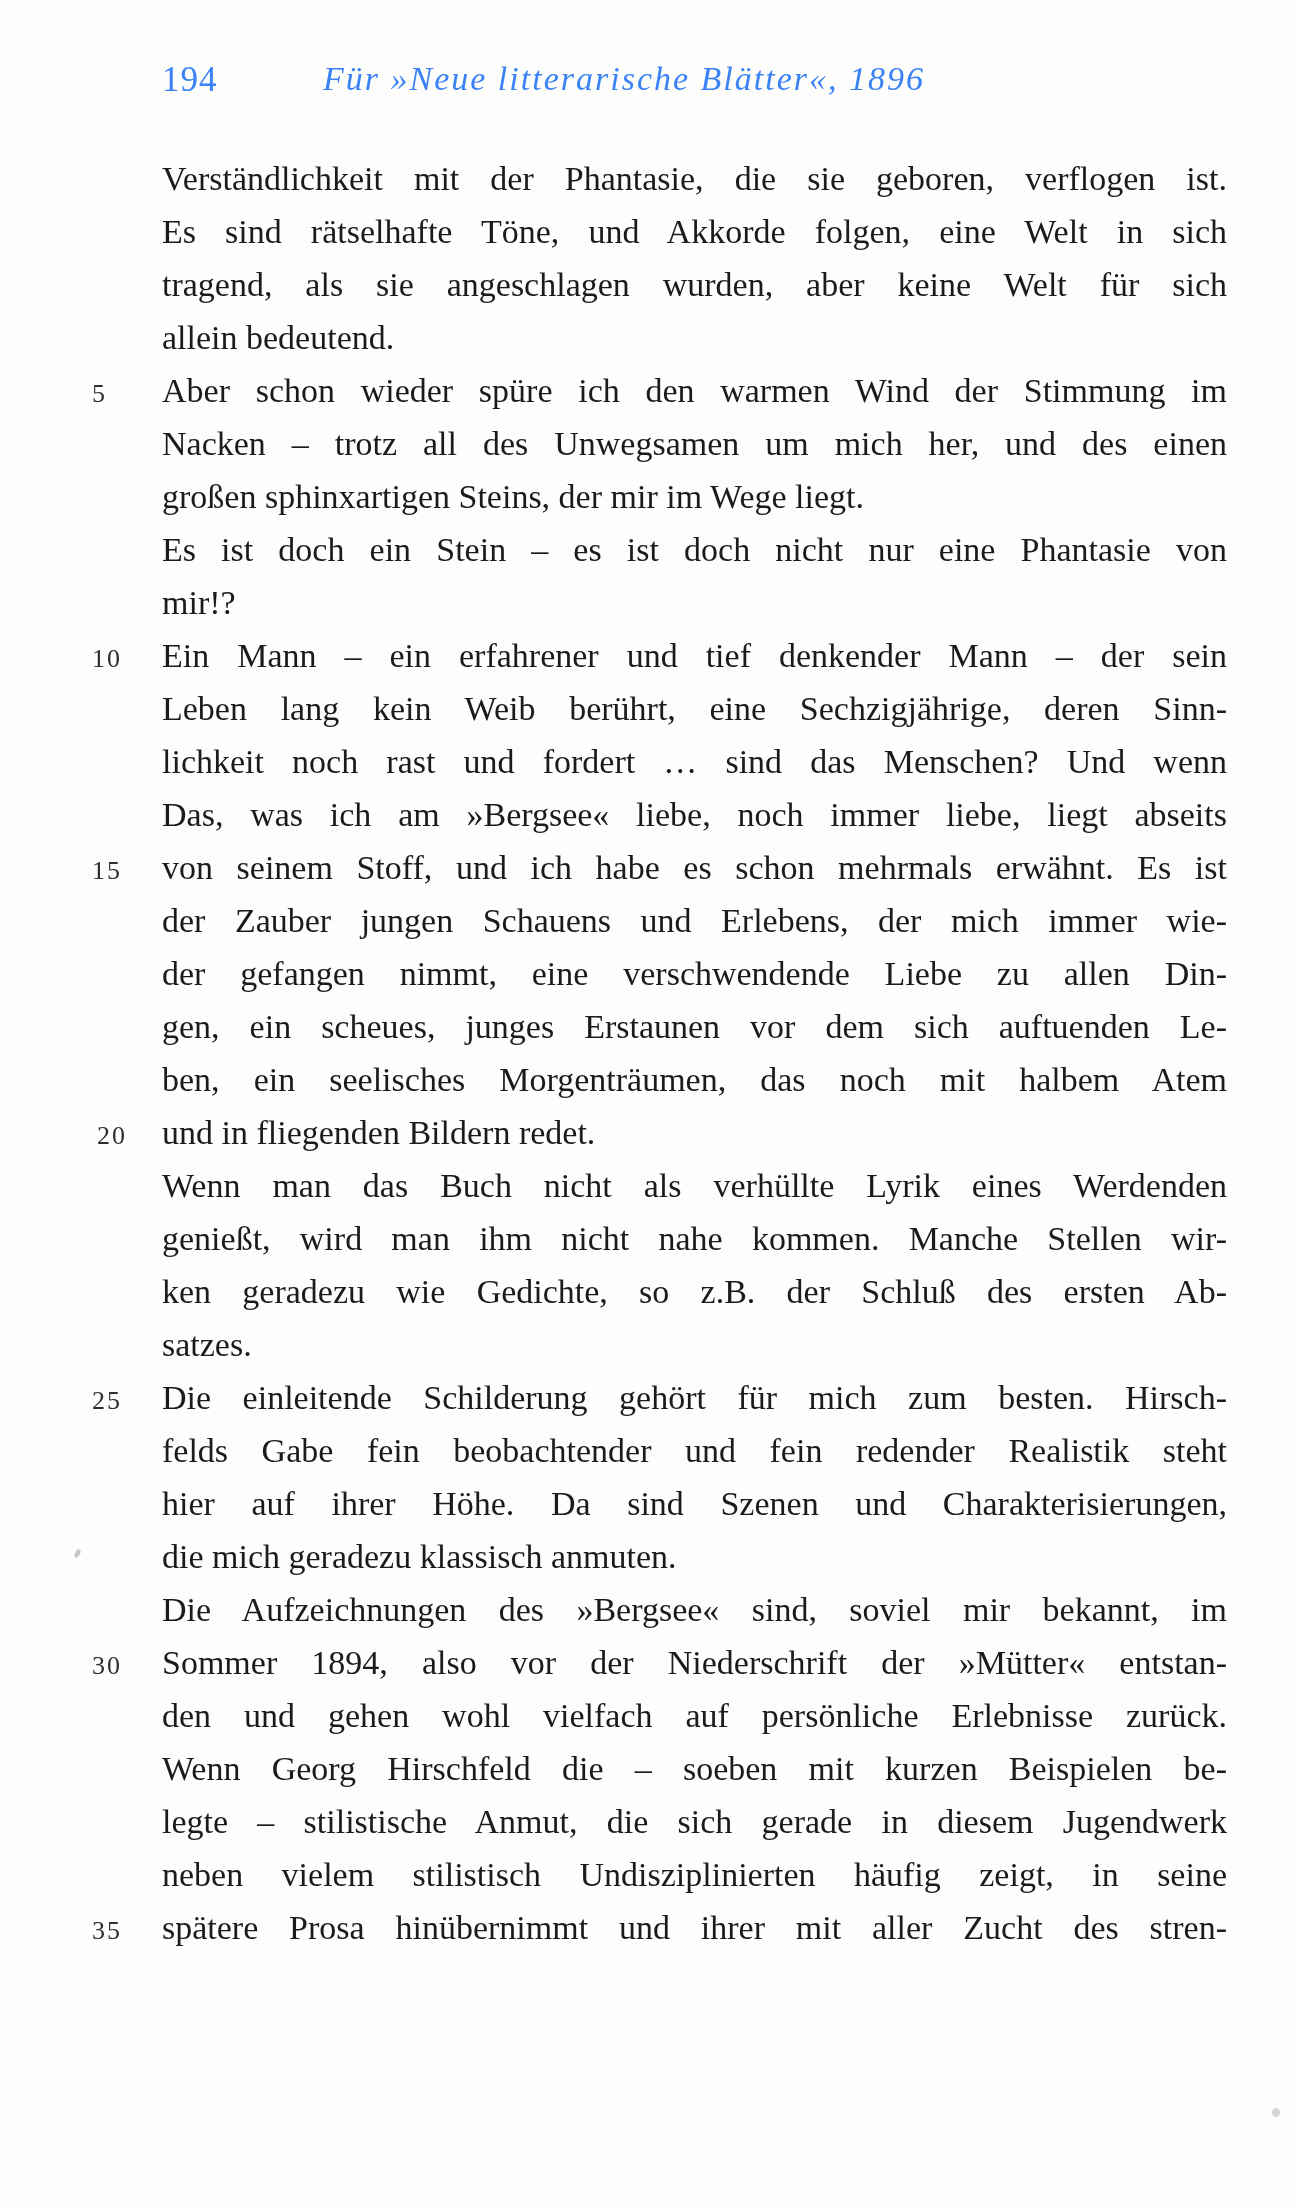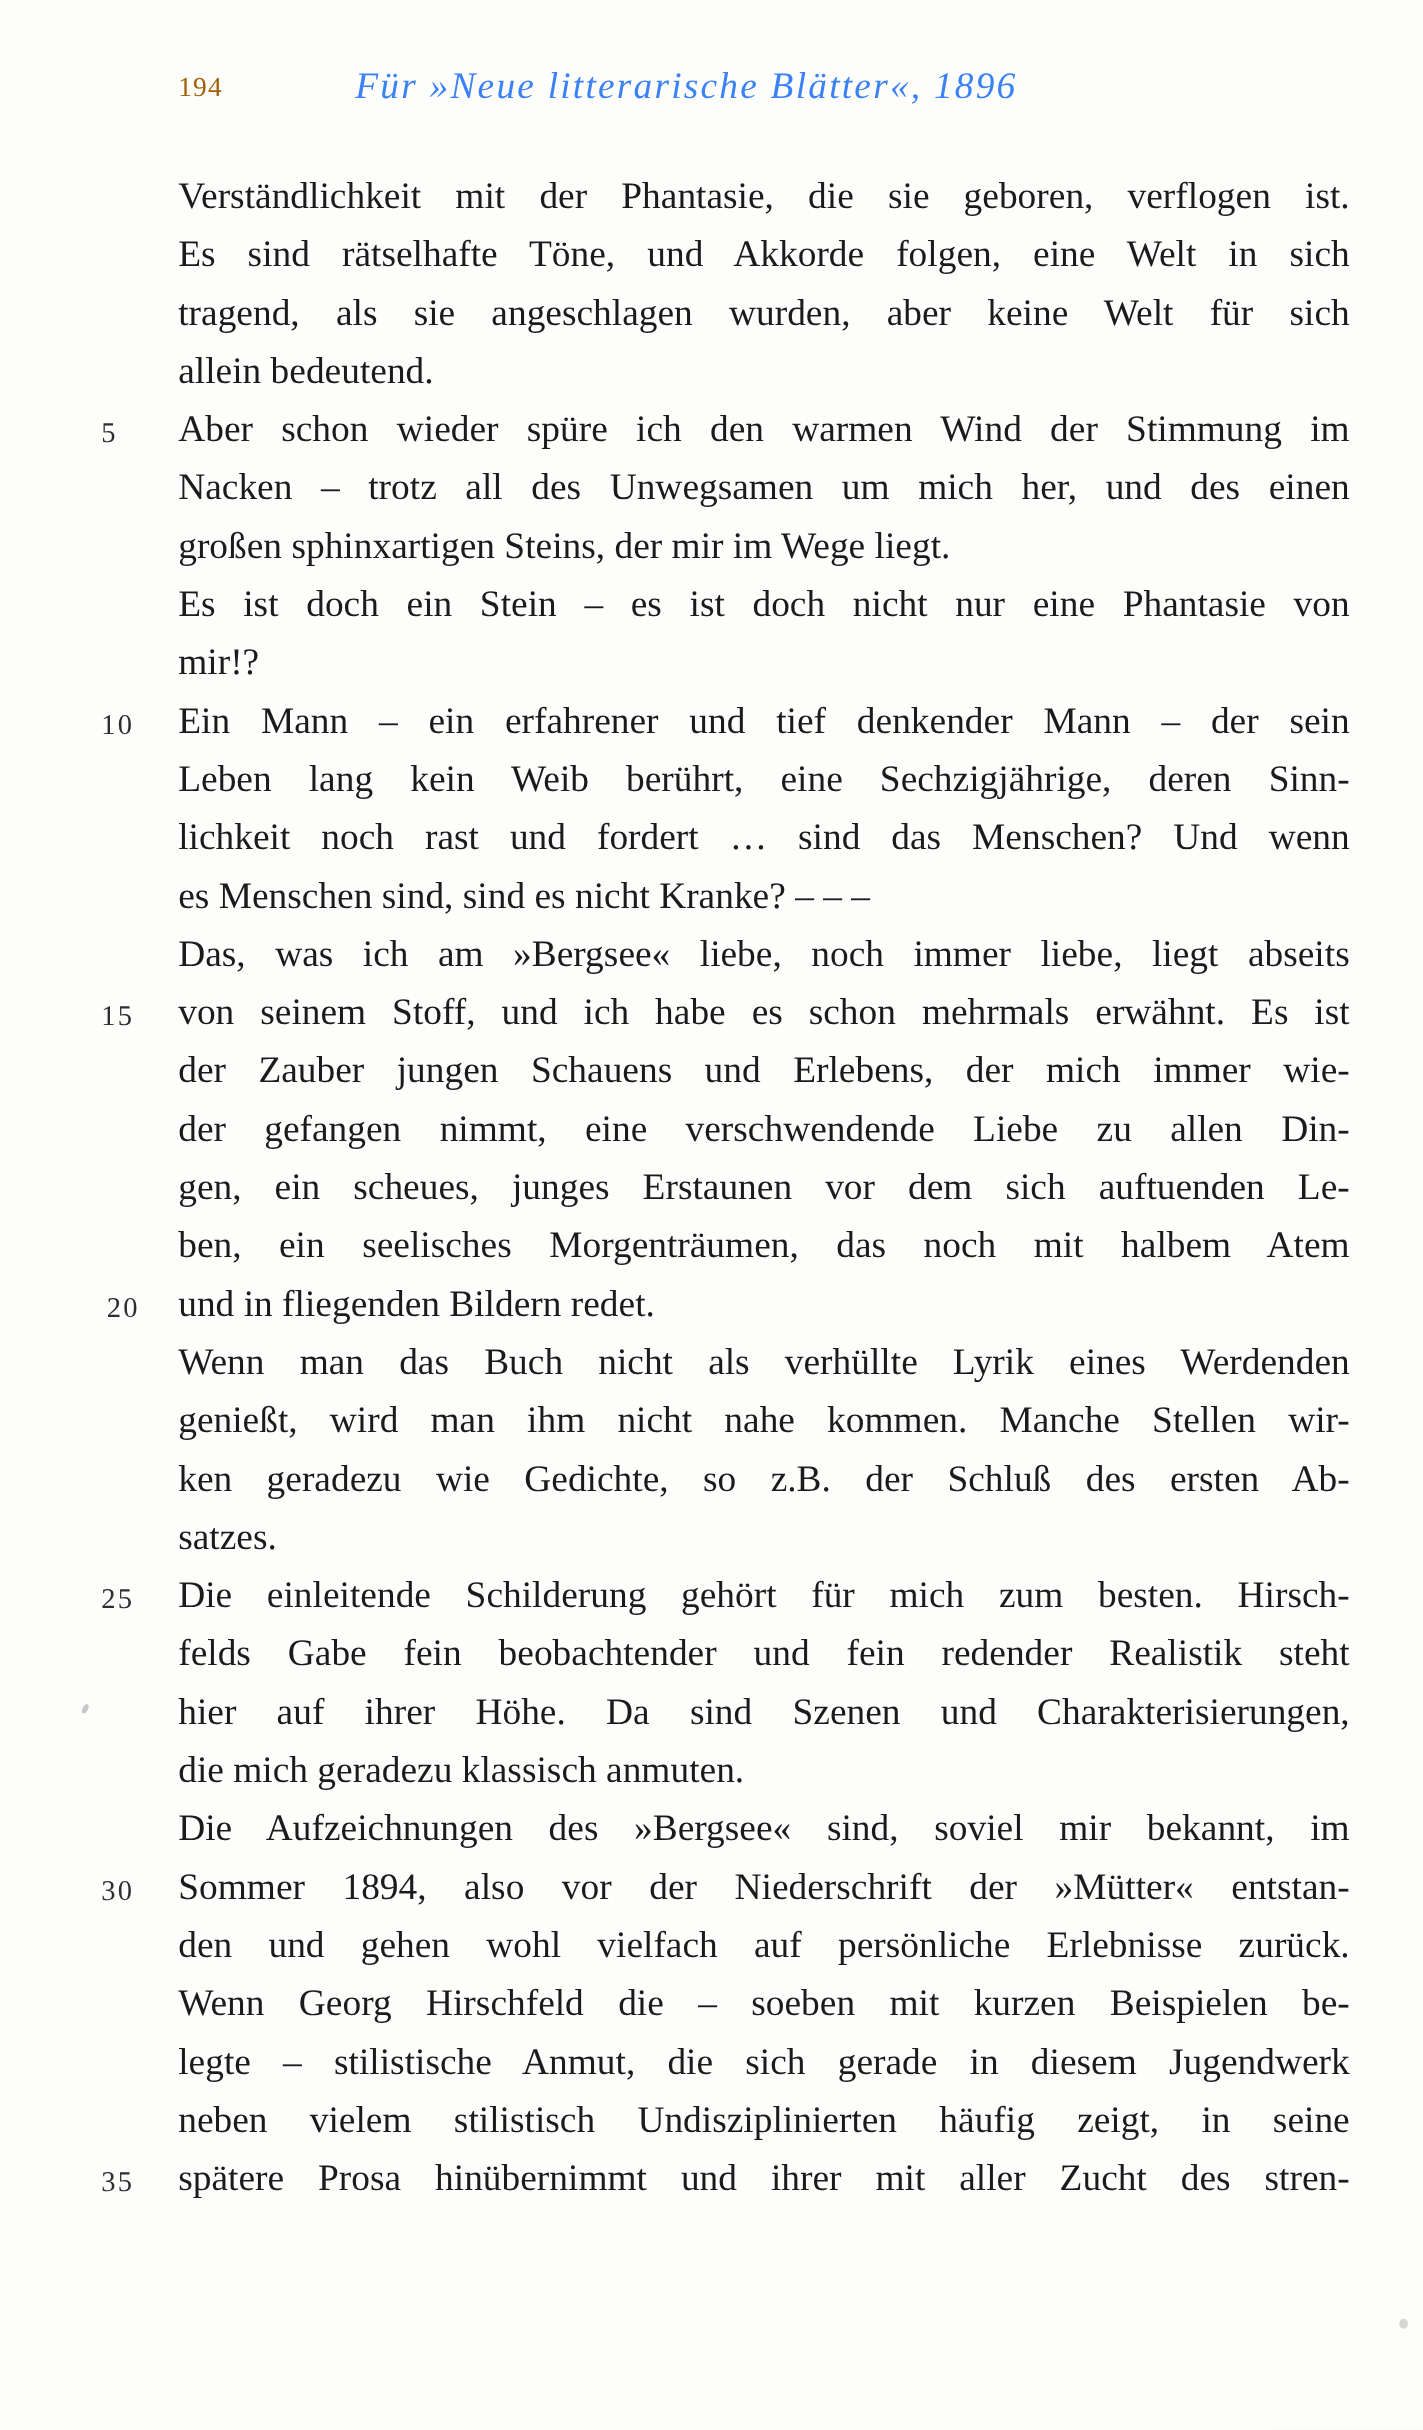--- a/index.html
+++ b/index.html
@@ -14,24 +14,24 @@
     background: #fdfdfc;
     overflow: hidden;
     font-family: "Liberation Serif", "DejaVu Serif", serif;
     color: #1b1b1b;
   }
   
   .folio {
     position: absolute;
     left: 162px;
     top: 60px;
-    font-size: 25px;
+    font-size: 35px;
     line-height: 40px;
     letter-spacing: 1px;
-    color: #a16207;
+    color: #3b82f6;
   }
   .running-title {
     position: absolute;
     left: 323px;
     top: 58px;
     font-size: 34px;
     line-height: 42px;
     font-style: italic;
     letter-spacing: 2px;
     color: #3b82f6;
@@ -96,21 +96,20 @@
       <div class="line j"><span class="t">tragend, als sie angeschlagen wurden, aber keine Welt für sich</span></div>
       <div class="line"><span class="t">allein bedeutend.</span></div>
       <div class="line j"><span class="num">5</span><span class="t">Aber schon wieder spüre ich den warmen Wind der Stimmung im</span></div>
       <div class="line j"><span class="t">Nacken – trotz all des Unwegsamen um mich her, und des einen</span></div>
       <div class="line"><span class="t">großen sphinxartigen Steins, der mir im Wege liegt.</span></div>
       <div class="line j"><span class="t">Es ist doch ein Stein – es ist doch nicht nur eine Phantasie von</span></div>
       <div class="line"><span class="t">mir!?</span></div>
       <div class="line j"><span class="num">10</span><span class="t">Ein Mann – ein erfahrener und tief denkender Mann – der sein</span></div>
       <div class="line j"><span class="t">Leben lang kein Weib berührt, eine Sechzigjährige, deren Sinn-</span></div>
       <div class="line j"><span class="t">lichkeit noch rast und fordert … sind das Menschen? Und wenn</span></div>
-      <div class="line"><span class="t">es Menschen sind, sind es nicht Kranke? – – –</span></div>
       <div class="line j"><span class="t">Das, was ich am »Bergsee« liebe, noch immer liebe, liegt abseits</span></div>
       <div class="line j"><span class="num">15</span><span class="t">von seinem Stoff, und ich habe es schon mehrmals erwähnt. Es ist</span></div>
       <div class="line j"><span class="t">der Zauber jungen Schauens und Erlebens, der mich immer wie-</span></div>
       <div class="line j"><span class="t">der gefangen nimmt, eine verschwendende Liebe zu allen Din-</span></div>
       <div class="line j"><span class="t">gen, ein scheues, junges Erstaunen vor dem sich auftuenden Le-</span></div>
       <div class="line j"><span class="t">ben, ein seelisches Morgenträumen, das noch mit halbem Atem</span></div>
       <div class="line"><span class="num">20</span><span class="t">und in fliegenden Bildern redet.</span></div>
       <div class="line j"><span class="t">Wenn man das Buch nicht als verhüllte Lyrik eines Werdenden</span></div>
       <div class="line j"><span class="t">genießt, wird man ihm nicht nahe kommen. Manche Stellen wir-</span></div>
       <div class="line j"><span class="t">ken geradezu wie Gedichte, so z.B. der Schluß des ersten Ab-</span></div>

